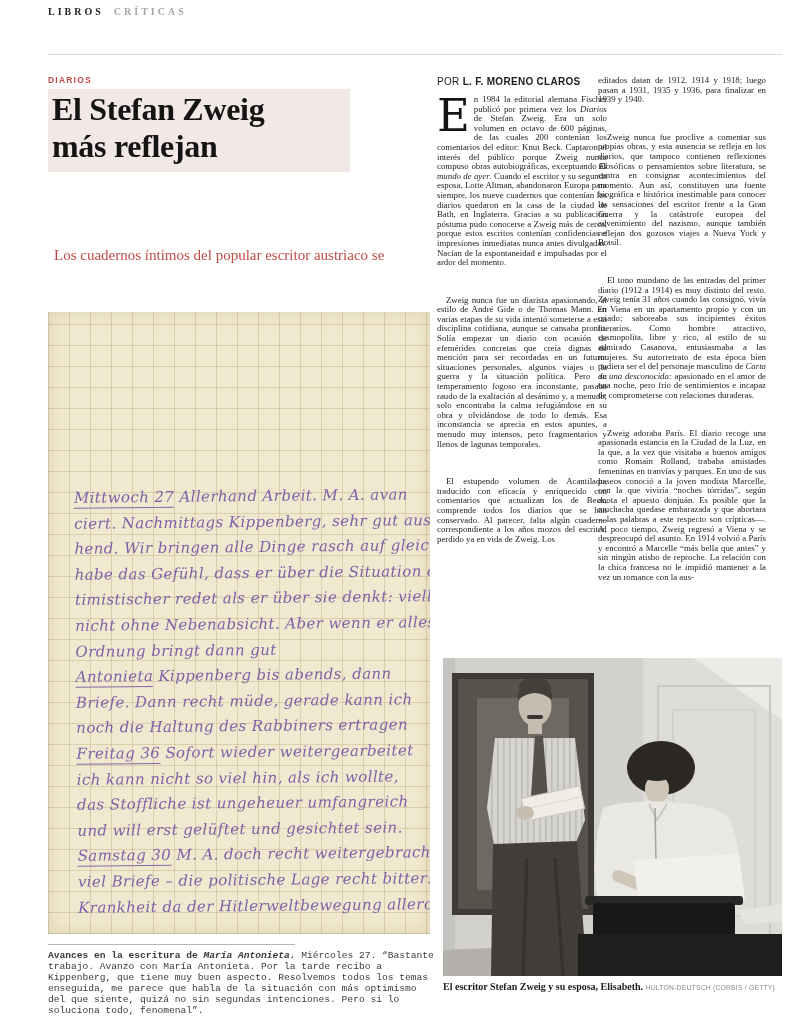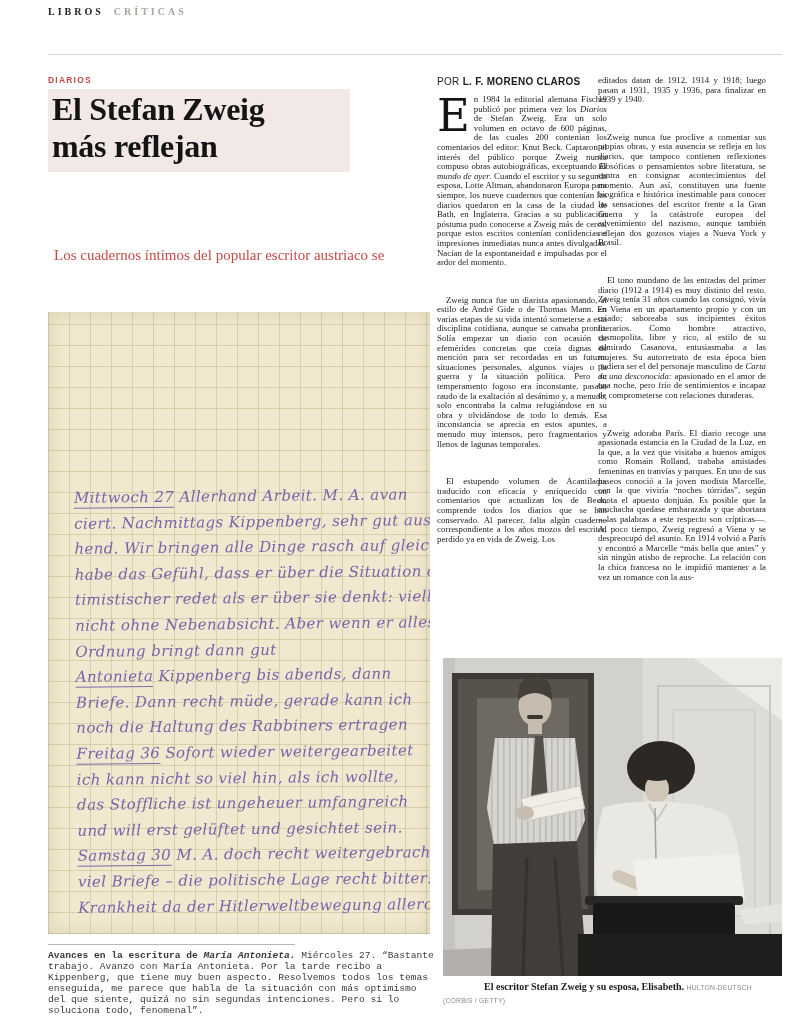--- a/index.html
+++ b/index.html
@@ -58,21 +58,21 @@
   .dropcap{float:left;font-family:"DejaVu Serif",serif;font-size:45px;line-height:40px;
            height:46px;margin:1px 4px 0 0;color:#141414;}
 
   
   .photo{position:absolute;left:443px;top:658px;width:339px;height:318px;overflow:hidden;
          background:#d3d1cd;}
   .photo svg{display:block;}
   .photo-caption{position:absolute;left:443px;top:981px;width:339px;
                  font-family:"Liberation Serif",serif;font-size:10px;line-height:12px;
                  color:#1c1c1c;}
-  .photo-caption .cap-b{font-weight:bold;margin-left:41px;}
+  .photo-caption .cap-b{font-weight:bold;}
   .photo-caption .credit{font-family:"Liberation Sans",sans-serif;font-size:6.8px;
                          color:#8d8a87;letter-spacing:.2px;}
 </style>
 </head>
 <body>
 
 <div id="page">
 
   <div class="masthead">
     <span class="sec">LIBROS</span><span class="sub">CRÍTICAS</span>

